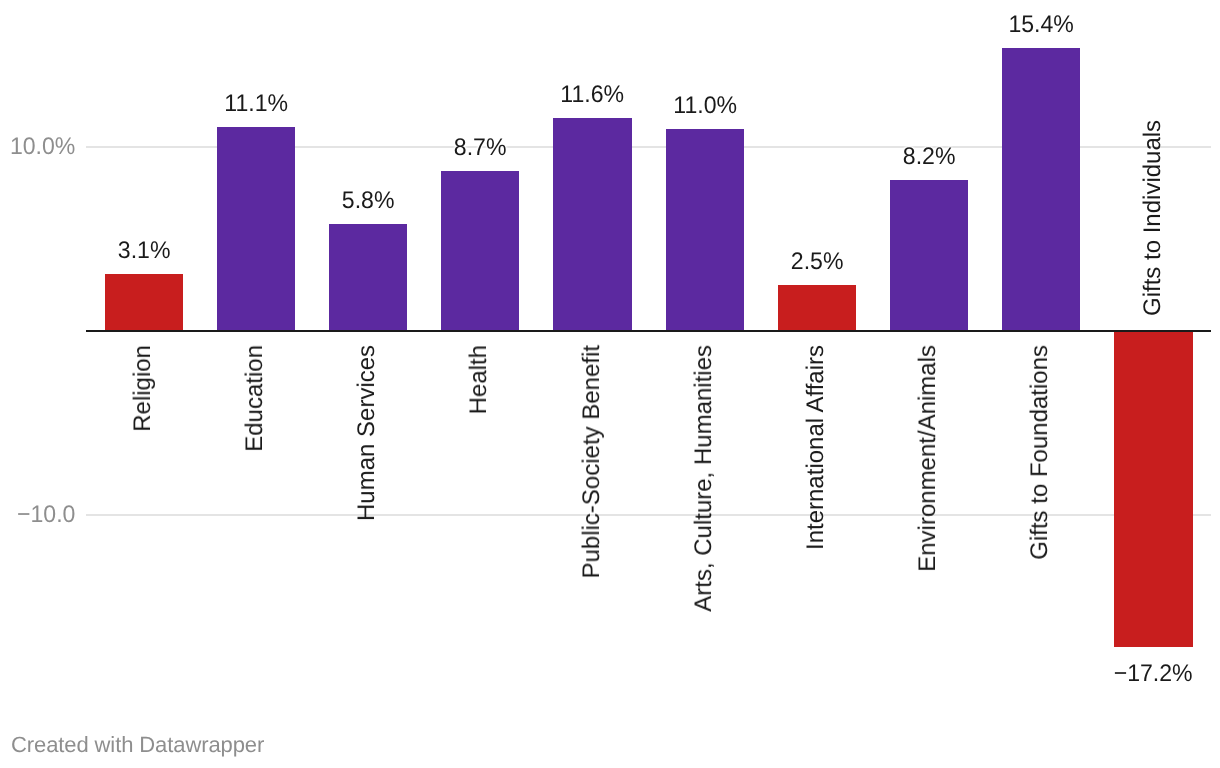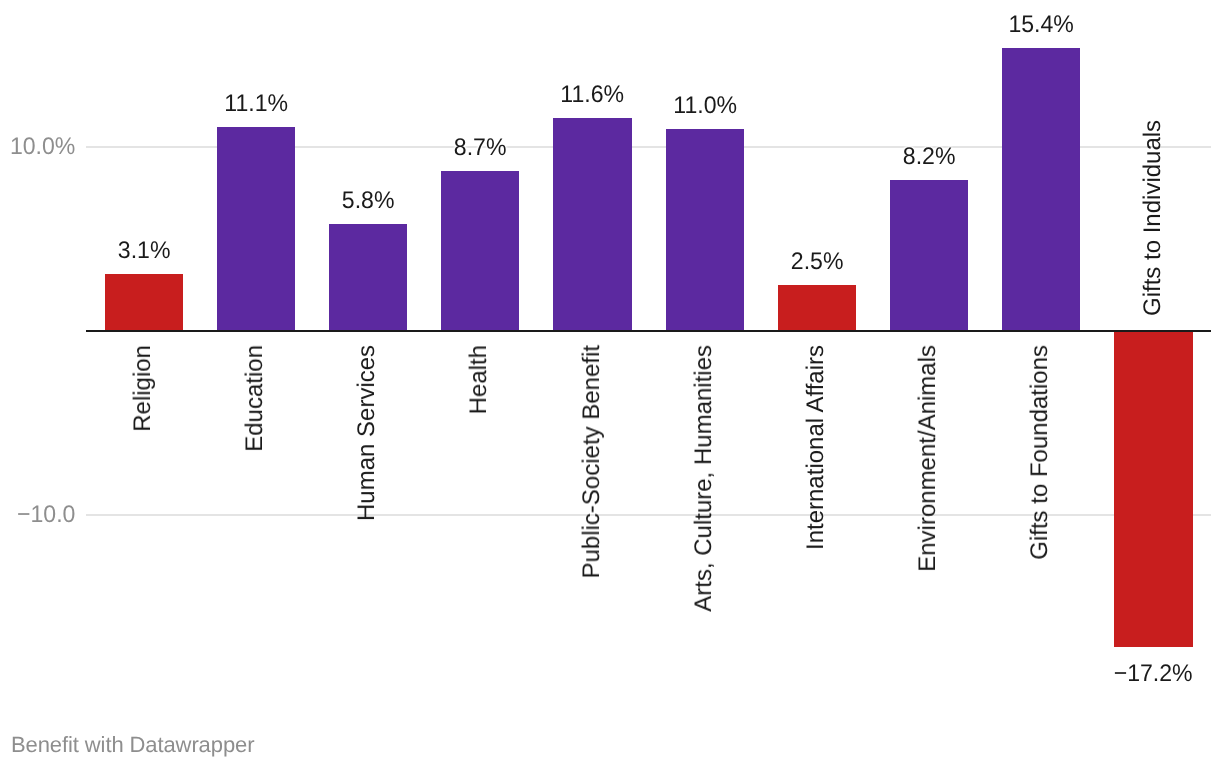--- a/index.html
+++ b/index.html
@@ -67,14 +67,14 @@
   <div class="bar" style="left: 889.95px; top: 180.12px; width: 78.3px; height: 150.88px; background: rgb(92, 41, 160);"></div>
   <div class="vlabel" style="left: 829.95px; width: 198.3px; top: 145.12px;">8.2%</div>
   <div class="clabel" style="left: 916.1px; top: 345.4px;">Environment/Animals</div>
   <div class="bar" style="left: 1002.15px; top: 47.64px; width: 78.3px; height: 283.36px; background: rgb(92, 41, 160);"></div>
   <div class="vlabel" style="left: 942.15px; width: 198.3px; top: 12.64px;">15.4%</div>
   <div class="clabel" style="left: 1028.3px; top: 345.4px;">Gifts to Foundations</div>
   <div class="bar" style="left: 1114.35px; top: 331px; width: 78.3px; height: 316.48px; background: rgb(200, 30, 30);"></div>
   <div class="vlabel" style="left: 1054.35px; width: 198.3px; top: 661.98px;">−17.2%</div>
   <div class="clabel up" style="left: 1140.5px; top: 315.5px;">Gifts to Individuals</div>
 
-  <div class="credit">Benefit with Datawrapper</div>
+  <div class="credit">Created with Datawrapper</div>
 </div>
 
 </body></html>

